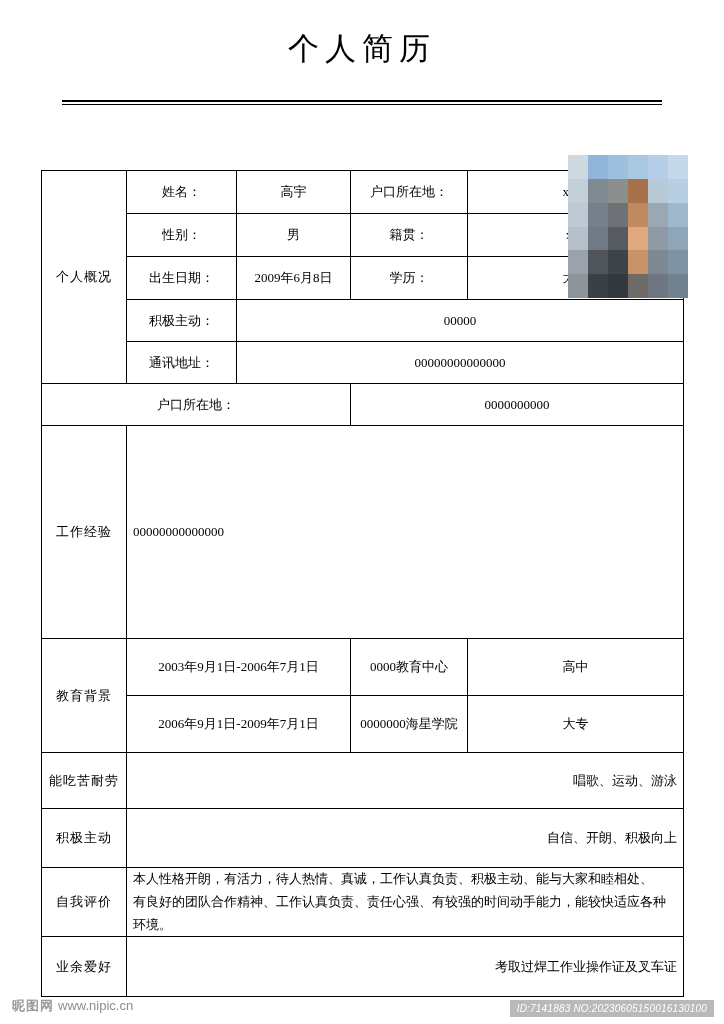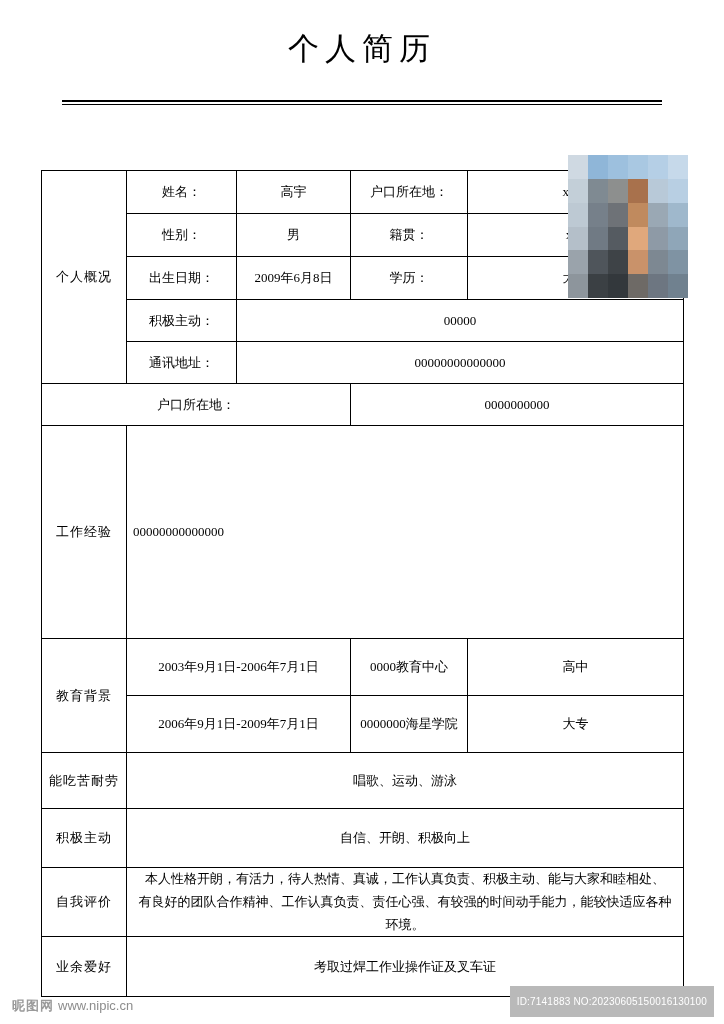--- a/index.html
+++ b/index.html
@@ -82,26 +82,26 @@
   }
   .val {
     text-align: center;
     font-size: 14px;
   }
   .val-small {
     text-align: center;
     font-size: 12px;
   }
   .val-left {
-    text-align: center;
+    text-align: right;
     font-size: 12.5px;
     padding-left: 14px;
   }
   .val-left-2 {
-    text-align: center;
+    text-align: left;
     font-size: 12px;
     padding-left: 14px;
     line-height: 1.75;
   }
   .exp-cell {
     text-align: left;
     font-size: 13px;
     vertical-align: top;
     padding-top: 60px;
     padding-left: 14px;
@@ -142,23 +142,24 @@
     letter-spacing: 1px;
     margin-right: 4px;
   }
   .wm-right {
     position: absolute;
     right: 10px;
     bottom: 7px;
     background: #b9b9b9;
     color: #ffffff;
     font-size: 10px;
-    padding: 10px 7px;
+    padding: 3px 7px;
     font-family: "Liberation Sans", sans-serif;
     letter-spacing: 0.2px;
+    font-style: italic;
   }
 </style>
 </head>
 <body>
 
 <div class="page">
 
   <div class="title">个人简历</div>
 
   <div class="rule-wrap">

